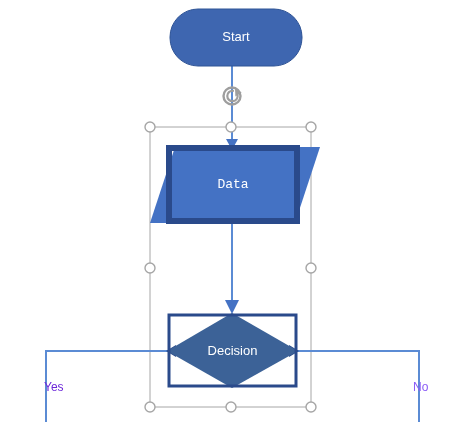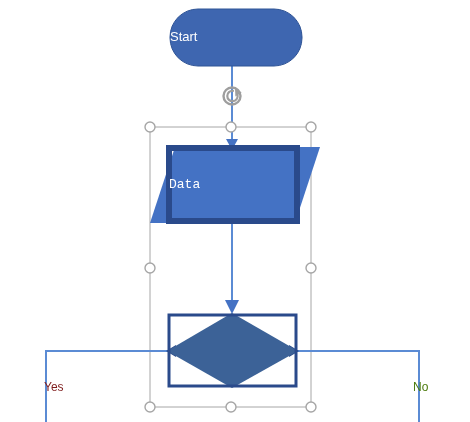--- a/index.html
+++ b/index.html
@@ -26,21 +26,21 @@
     height: 422px;
     overflow: visible;
   }
   .shape-label {
     position: absolute;
     color: #ffffff;
     font-size: 13px;
     font-family: "Liberation Sans", sans-serif;
     white-space: nowrap;
     pointer-events: none;
-    text-align: left;
+    text-align: center;
   }
   .branch-label {
     position: absolute;
     font-size: 12px;
     font-family: "Liberation Sans", sans-serif;
     white-space: nowrap;
   }
 </style>
 </head>
 <body>
@@ -104,24 +104,25 @@
 
     <g>
       <rect x="169" y="315" width="127" height="71" fill="none" stroke="#2A4A8B" stroke-width="3"></rect>
     </g>
   </svg>
 
   <div class="shape-label" style="left:170px; top:29px; width:132px;">Start</div>
 
   <div class="shape-label" style="left:169px; top:177px; width:128px;font-family:Liberation Mono, monospace;">Data</div>
 
+  <div class="shape-label" style="left:169px; top:343px; width:127px;">Decision</div>
 
-  <div class="branch-label" style="left:44px; top:380px; color:#7f1d1d;">Yes</div>
+  <div class="branch-label" style="left:44px; top:380px; color:#6d28d9;">Yes</div>
 
-  <div class="branch-label" style="left:413px; top:380px; color:#4d7c0f;">No</div>
+  <div class="branch-label" style="left:413px; top:380px; color:#8b5cf6;">No</div>
 
   <svg class="layer">
 
     <g transform="translate(232,96)">
       <circle cx="0" cy="0" r="8.5" fill="none" stroke="#9E9E9E" stroke-width="2.4"></circle>
       <path d="M 1 -5.2 A 5.2 5.2 0 1 0 5.6 -1.0" fill="none" stroke="#9E9E9E" stroke-width="2.2" stroke-linecap="round"></path>
       <path d="M 3.0 -7.4 L 9.6 -3.4 L 3.4 0.4 Z" fill="#9E9E9E"></path>
     </g>
 
     <g>

